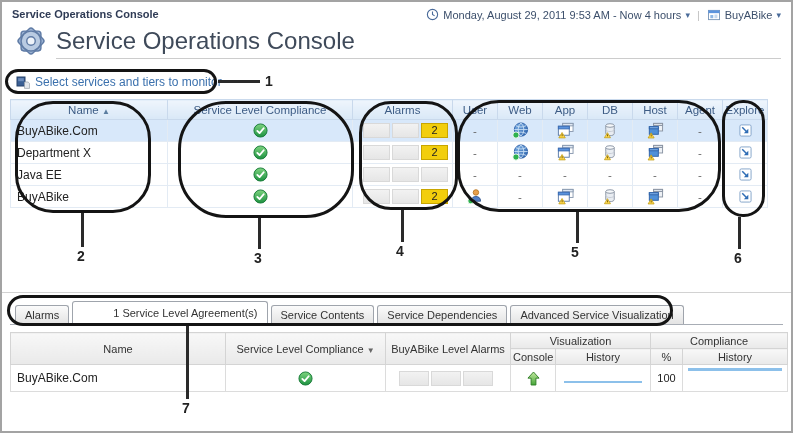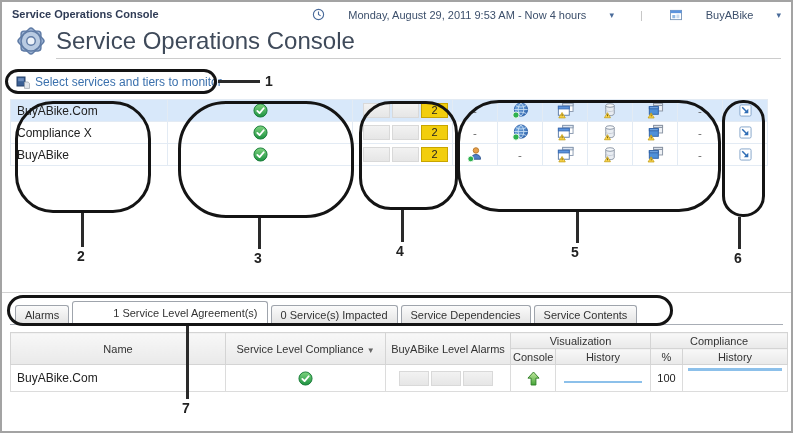--- a/index.html
+++ b/index.html
@@ -1,21 +1,21 @@
 <!DOCTYPE html>
 <html><head>
 <meta charset="utf-8">
 <style>
   html,body{margin:0;padding:0;background:#fff;}
   *{box-sizing:border-box;}
   .screen{position:relative;width:793px;height:433px;border:2px solid #a3a3a3;background:#fff;
           font-family:"Liberation Sans","DejaVu Sans",sans-serif;overflow:hidden;}
   
   .breadcrumb{position:absolute;left:10px;top:6px;font-size:11px;font-weight:bold;color:#2f3b55;}
-  .timebar{position:absolute;right:10px;top:6px;display:flex;align-items:center;gap:23px;
+  .timebar{position:absolute;right:10px;top:6px;display:flex;align-items:center;gap:4px;
            font-size:11px;color:#3c4f6b;}
   .timebar .sepbar{color:#c0c0c0;padding:0 3px;}
   .dd{font-size:9px;color:#4a6b9a;}
   .titleRow{position:absolute;left:12px;top:22px;display:flex;align-items:center;gap:8px;}
   .pageTitle{font-size:24px;color:#3f4a5a;}
   .titleRule{position:absolute;left:54px;right:10px;top:56px;border-top:1px solid #cccccc;}
   
   .selRow{position:absolute;left:14px;top:73px;display:flex;align-items:center;gap:5px;}
   .selLink{font-size:12px;color:#3a70ad;text-decoration:none;cursor:pointer;}
   
@@ -188,20 +188,32 @@
         <col style="width:100px">
       <col style="width:45px">
         <col style="width:45px">
         <col style="width:45px">
       <col style="width:45px">
         <col style="width:45px">
         <col style="width:45px">
         <col style="width:45px">
     </colgroup>
     <tbody>
+        <tr>
+      <th><span>Name</span> <span class="sortArrow">▲</span></th>
+      <th>Service Level Compliance</th>
+      <th>Alarms</th>
+      <th>User</th>
+      <th>Web</th>
+      <th>App</th>
+      <th>DB</th>
+      <th>Host</th>
+      <th>Agent</th>
+      <th>Explore</th>
+    </tr>
     <tr class="sel">
       <td class="nameCell">BuyABike.Com</td>
       <td><svg class="ti" width="15" height="15">
               <use href="#i-check"></use>
             </svg></td>
       <td>
             <div class="alarmWrap">
               <span class="abox"></span>
               <span class="abox"></span>
               <span class="abox yellow">2</span>
@@ -219,21 +231,21 @@
             </svg></td>
       <td><svg class="ti" width="18" height="17">
               <use href="#i-host"></use>
             </svg></td>
       <td class="dashc">-</td>
       <td><svg class="ti" width="13" height="13">
               <use href="#i-explore"></use>
             </svg></td>
     </tr>
     <tr>
-      <td class="nameCell">Compliance X</td>
+      <td class="nameCell">Department X</td>
       <td><svg class="ti" width="15" height="15">
               <use href="#i-check"></use>
             </svg></td>
       <td>
             <div class="alarmWrap">
               <span class="abox"></span>
               <span class="abox"></span>
               <span class="abox yellow">2</span>
             </div>
           </td>
@@ -243,20 +255,42 @@
             </svg></td>
       <td><svg class="ti" width="18" height="17">
               <use href="#i-app"></use>
             </svg></td>
       <td><svg class="ti" width="16" height="17">
               <use href="#i-db"></use>
             </svg></td>
       <td><svg class="ti" width="18" height="17">
               <use href="#i-host"></use>
             </svg></td>
+      <td class="dashc">-</td>
+      <td><svg class="ti" width="13" height="13">
+              <use href="#i-explore"></use>
+            </svg></td>
+    </tr>
+    <tr>
+      <td class="nameCell">Java EE</td>
+      <td><svg class="ti" width="15" height="15">
+              <use href="#i-check"></use>
+            </svg></td>
+      <td>
+            <div class="alarmWrap">
+              <span class="abox"></span>
+              <span class="abox"></span>
+              <span class="abox"></span>
+            </div>
+          </td>
+      <td class="dashc">-</td>
+      <td class="dashc">-</td>
+      <td class="dashc">-</td>
+      <td class="dashc">-</td>
+      <td class="dashc">-</td>
       <td class="dashc">-</td>
       <td><svg class="ti" width="13" height="13">
               <use href="#i-explore"></use>
             </svg></td>
     </tr>
     <tr>
       <td class="nameCell">BuyABike</td>
       <td><svg class="ti" width="15" height="15">
               <use href="#i-check"></use>
             </svg></td>
@@ -310,23 +344,23 @@
 
   <div class="oval" style="left:720px;top:98px;width:43px;height:117px;border-radius:21px;"></div>
   <div class="cline" style="left:736px;top:215px;height:32px;"></div>
   <div class="cnum" style="left:732px;top:248px;">6</div>
 
   <div class="sep1"></div>
 
   <div class="tabstrip">
     <span class="tab">Alarms</span>
     <span class="tab active">1 Service Level Agreement(s)</span>
-    <span class="tab">0 Service(s) Impacted</span>
+    <span class="tab">Service Contents</span>
     <span class="tab">Service Dependencies</span>
-    <span class="tab">Service Contents</span>
+    <span class="tab">Advanced Service Visualization</span>
   </div>
 
   <div class="oval" style="left:5px;top:293px;width:666px;height:31px;border-radius:16px/50%;"></div>
   <div class="cline" style="left:184px;top:324px;height:73px;"></div>
   <div class="cnum" style="left:180px;top:398px;">7</div>
 
   <table class="slaTable">
     <colgroup>
       <col style="width:215px">
         <col style="width:160px">

